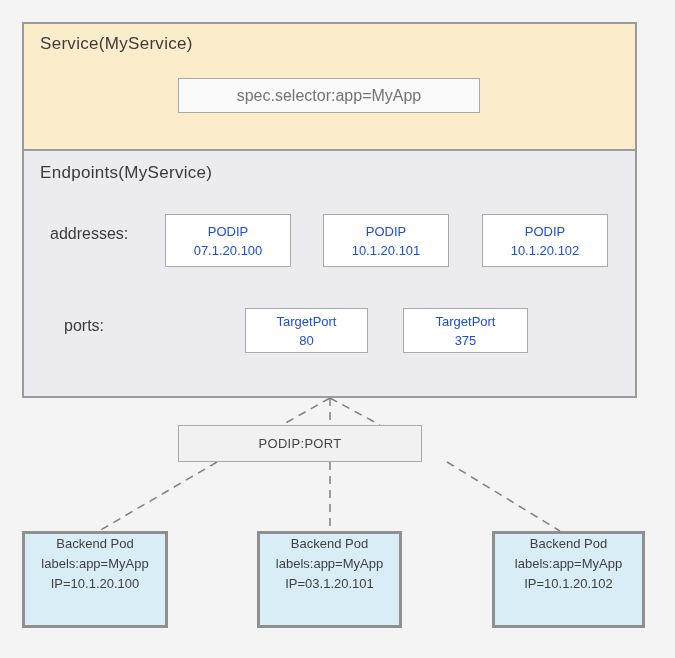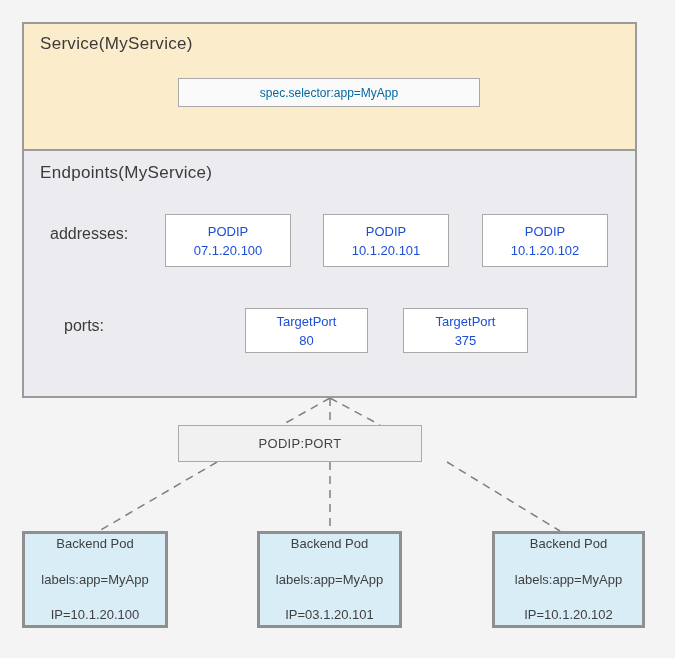--- a/index.html
+++ b/index.html
@@ -54,28 +54,28 @@
     text-align: center;
   }
   .mini-line {
     font-size: 13px;
     line-height: 19px;
     color: #1d4ed8;
     white-space: nowrap;
   }
   .selector-box {
     position: absolute;
-    left: 154px; top: 54px; width: 302px; height: 29px;
+    left: 154px; top: 54px; width: 302px; height: 35px;
     background: #fafafa;
     border: 1px solid #a9a9a9;
     display: flex;
     align-items: center;
     justify-content: center;
-    font-size: 12px;
-    color: #0369a1;
+    font-size: 16px;
+    color: #737373;
   }
   .connector-box {
     position: absolute;
     left: 178px; top: 425px; width: 244px; height: 37px;
     background: #f1f1f1;
     border: 1px solid #a9a9a9;
     display: flex;
     align-items: center;
     justify-content: center;
     font-size: 13px;
@@ -83,21 +83,21 @@
     color: #454545;
   }
   .pod-box {
     position: absolute;
     top: 531px; height: 97px;
     background: #d9edf7;
     border: 3px solid #8f8f8f;
     display: flex;
     flex-direction: column;
     align-items: center;
-    justify-content: space-between;
+    justify-content: flex-start;
     text-align: center;
   }
   .pod-line {
     font-size: 13px;
     line-height: 20px;
     color: #3f3f3f;
     white-space: nowrap;
   }
   .lines-svg {
     position: absolute;

